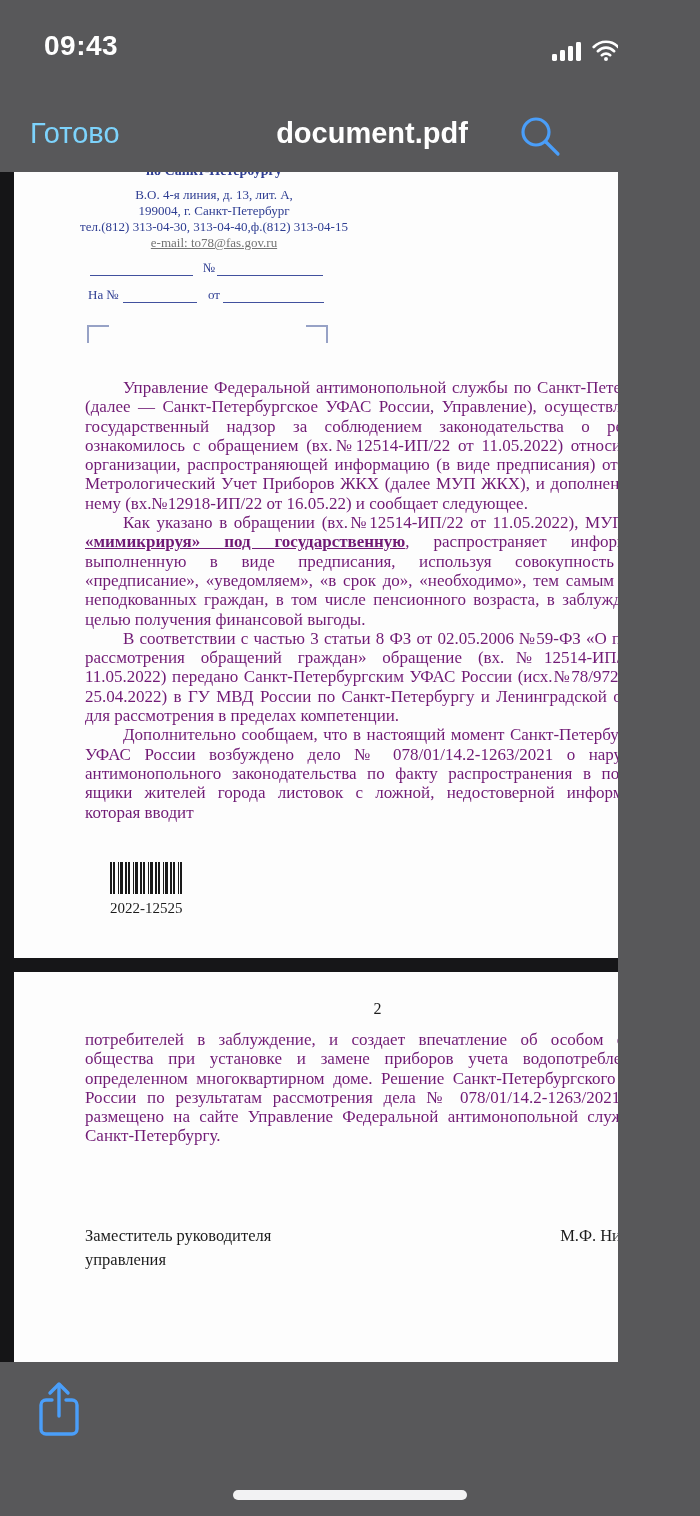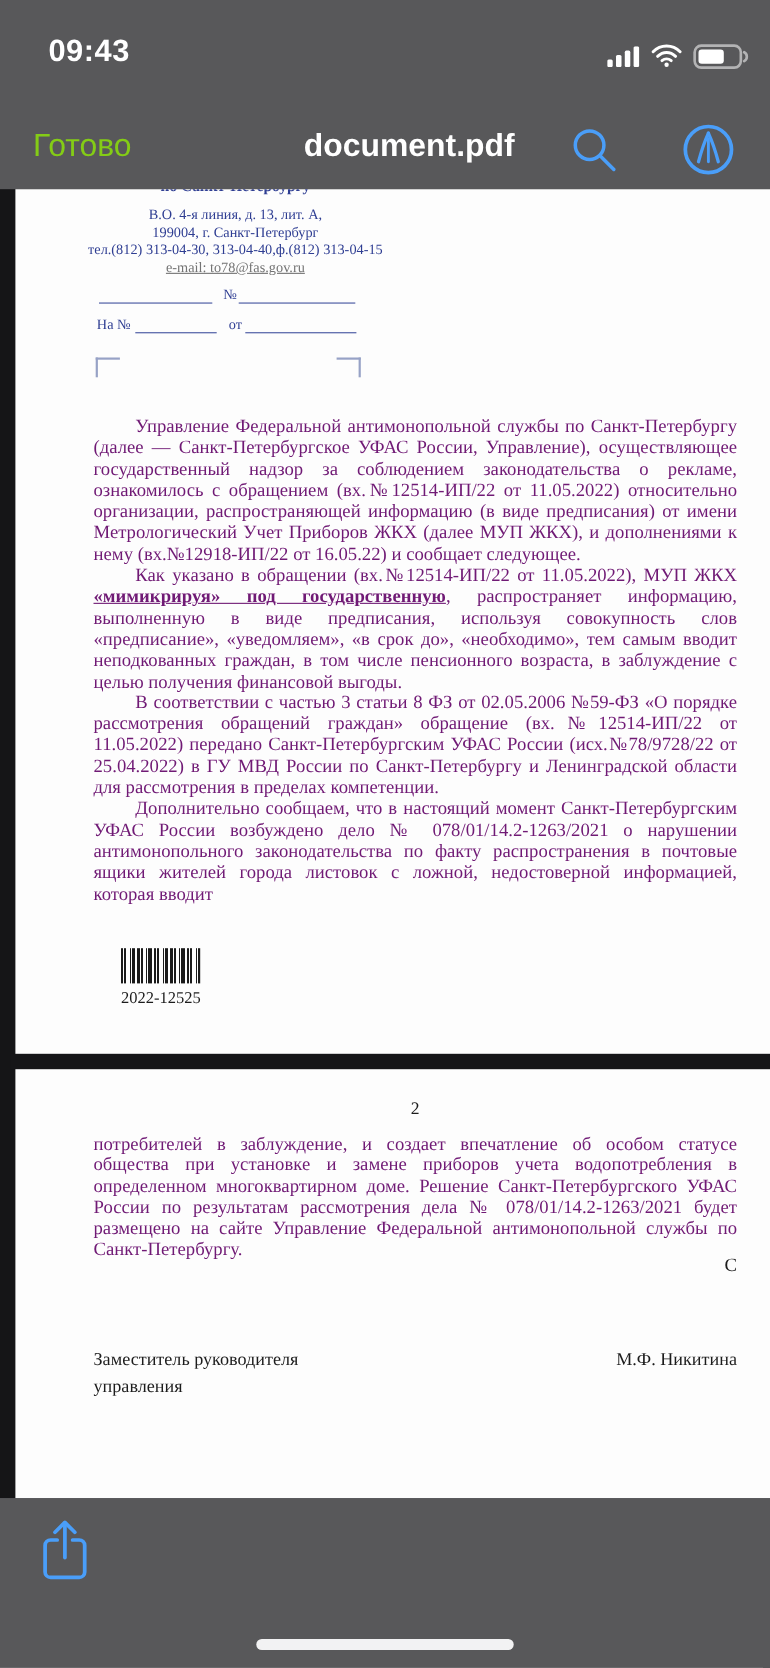--- a/index.html
+++ b/index.html
@@ -1,28 +1,28 @@
 <!DOCTYPE html>
 <html><head>
 <meta charset="utf-8">
 <style>
   html,body{margin:0;padding:0;}
   body{width:700px;height:1516px;background:#58585a;font-family:"Liberation Sans",sans-serif;-webkit-font-smoothing:antialiased;}
-  .phone{position:relative;width:700px;height:1516px;overflow:hidden;background:#58585a;}
+  .phone{position:relative;width:618px;height:1516px;overflow:hidden;background:#58585a;}
 
   
   .status-bar{position:absolute;top:0;left:0;width:700px;height:100px;}
   .time{position:absolute;left:44px;top:30px;font-size:28px;font-weight:700;color:#ffffff;letter-spacing:.5px;}
   .sig{position:absolute;left:552px;top:42px;}
   .wifi{position:absolute;left:592px;top:40px;}
   .batt{position:absolute;left:630px;top:39px;}
 
   
   .nav-bar{position:absolute;top:100px;left:0;width:700px;height:72px;}
-  .done-btn{position:absolute;left:30px;top:17px;font-size:29px;color:#84cc16;cursor:pointer;}
+  .done-btn{position:absolute;left:30px;top:17px;font-size:29px;color:#7dd3fc;cursor:pointer;}
   .nav-title{position:absolute;left:0;top:17px;width:700px;text-align:center;font-size:29px;font-weight:700;color:#ffffff;padding-left:22px;}
   .search-btn{position:absolute;left:516px;top:112px;width:48px;height:48px;cursor:pointer;}
   .markup-btn{position:absolute;left:618px;top:110px;width:52px;height:52px;cursor:pointer;}
 
   
   .viewer{position:absolute;top:172px;left:0;width:700px;height:1190px;background:#151517;padding-left:10px;}
   .pdf-page{position:relative;margin-left:4px;width:692px;background:#fdfdfd;overflow:hidden;}
   .page-1{height:786px;}
   .page-sep{height:14px;background:#161618;}
   .page-2{height:390px;}

